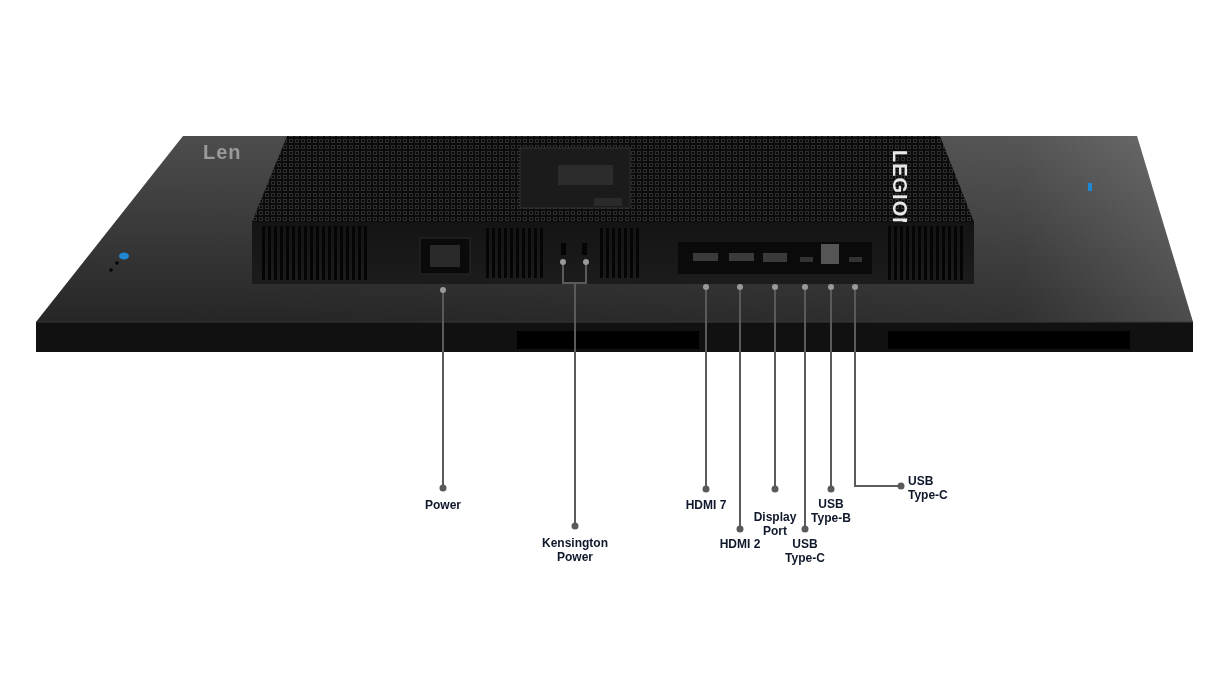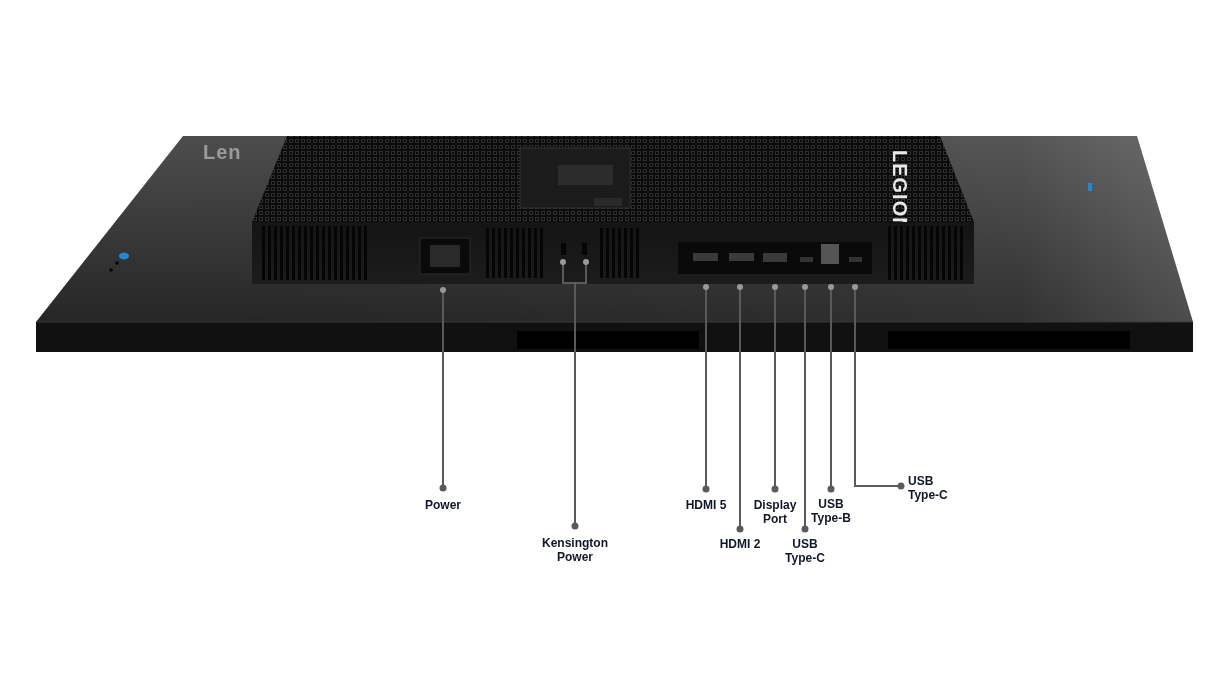--- a/index.html
+++ b/index.html
@@ -179,26 +179,26 @@
     </svg>
   <div id="label-layer">
       <div class="label" style="left: 443px; top: 498px; text-align: right;">
         <span>Power</span>
       </div>
       <div class="label" style="left: 575px; top: 536px;">
         <span>Kensington</span>
         <span>Power</span>
       </div>
       <div class="label" style="left: 706px; top: 498px;">
-        <span>HDMI 5</span>
+        <span>HDMI 7</span>
       </div>
       <div class="label" style="left: 740px; top: 537px;">
         <span>HDMI 2</span>
       </div>
-      <div class="label" style="left: 775px; top: 498px;">
+      <div class="label" style="left: 775px; top: 510px;">
         <span>Display</span>
         <span>Port</span>
       </div>
       <div class="label" style="left: 805px; top: 537px;">
         <span>USB</span>
         <span>Type-C</span>
       </div>
       <div class="label" style="left: 831px; top: 497px;">
         <span>USB</span>
         <span>Type-B</span>

